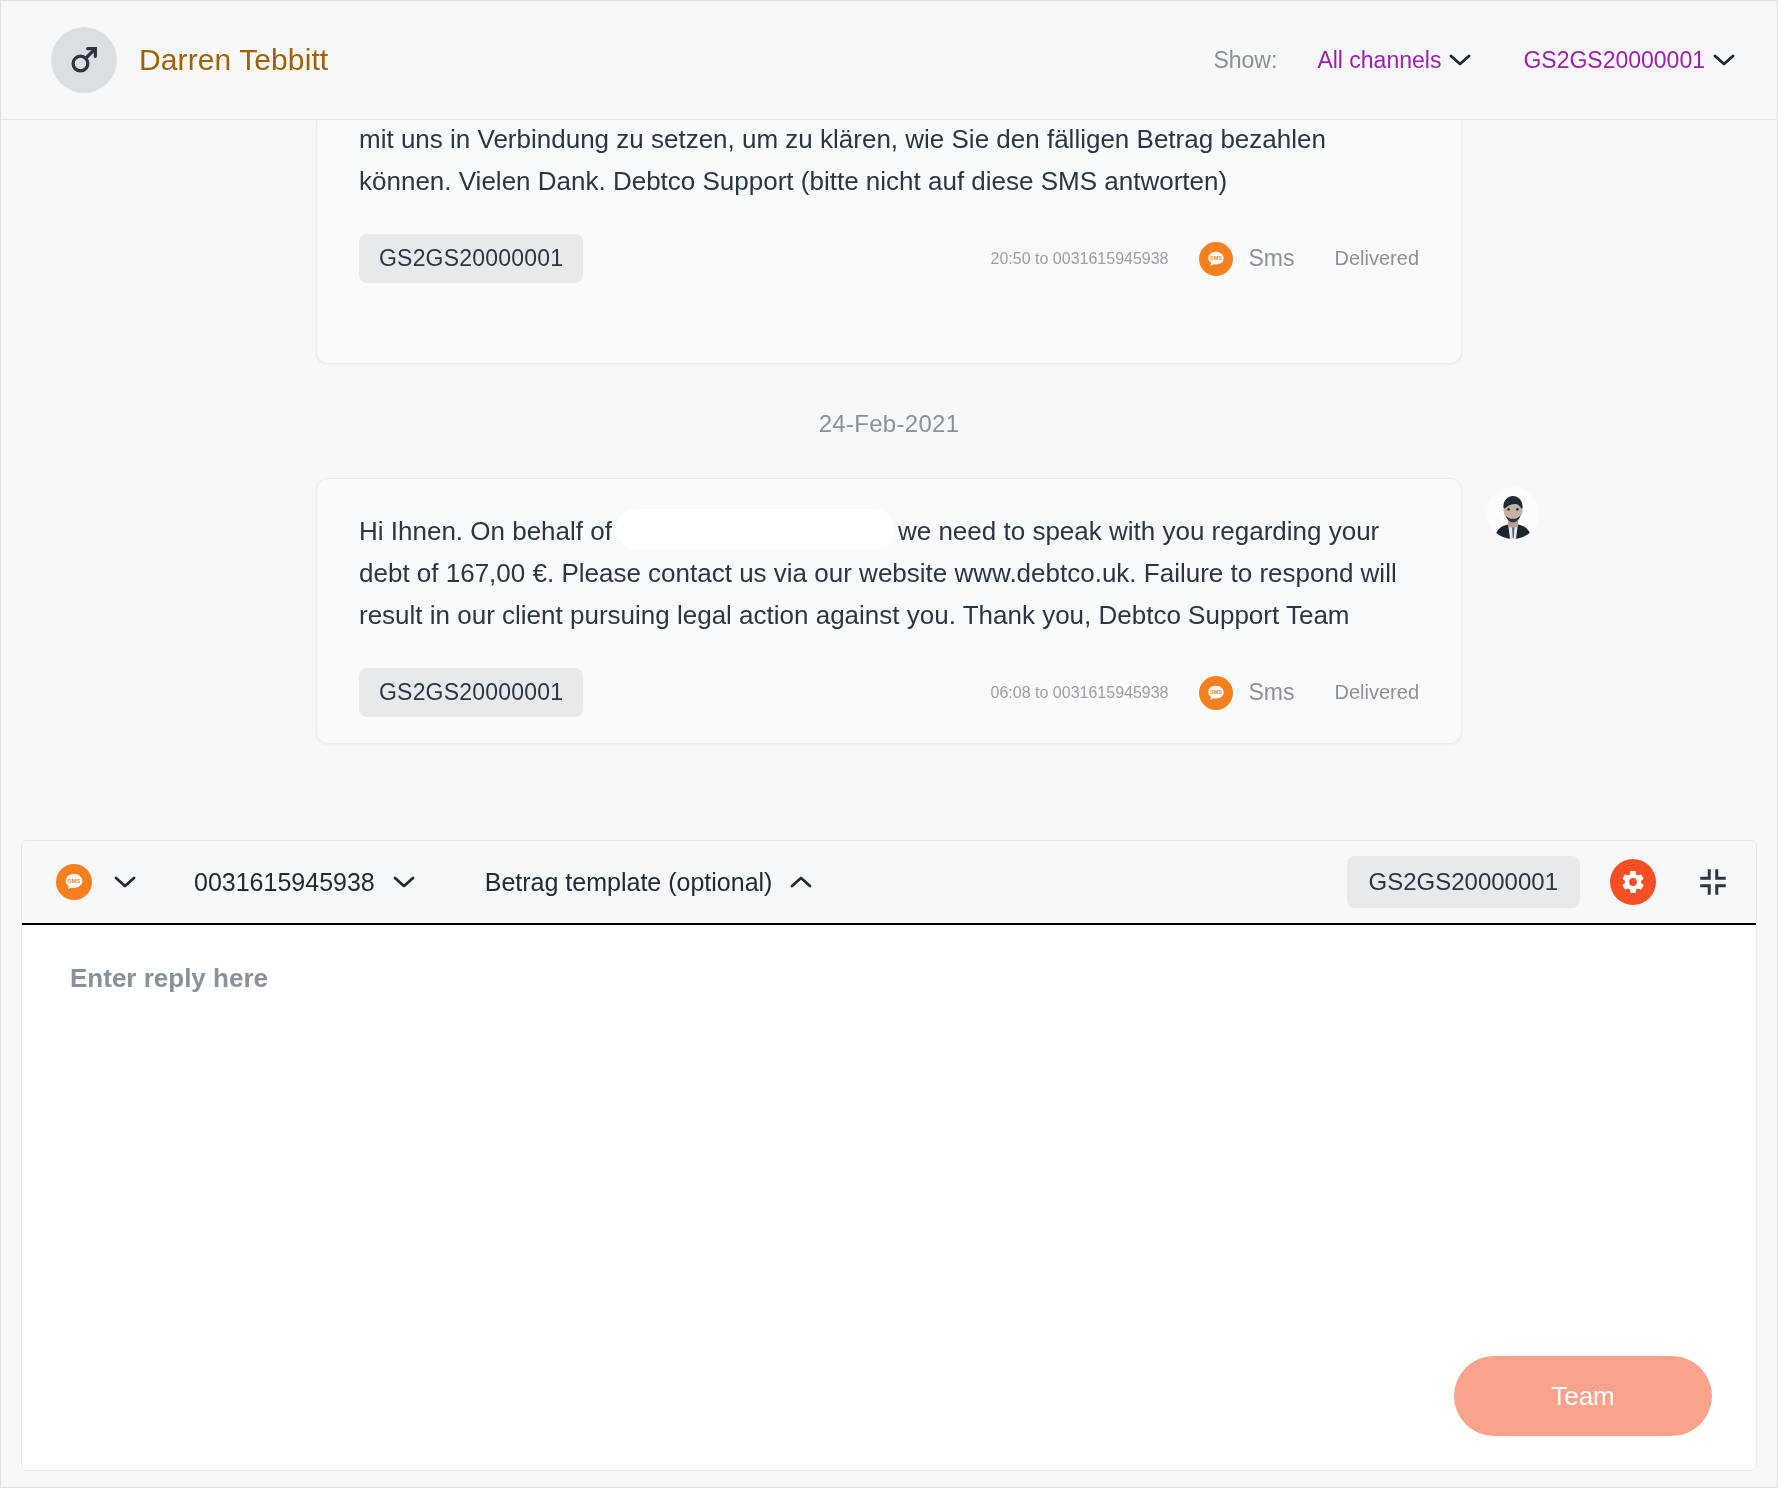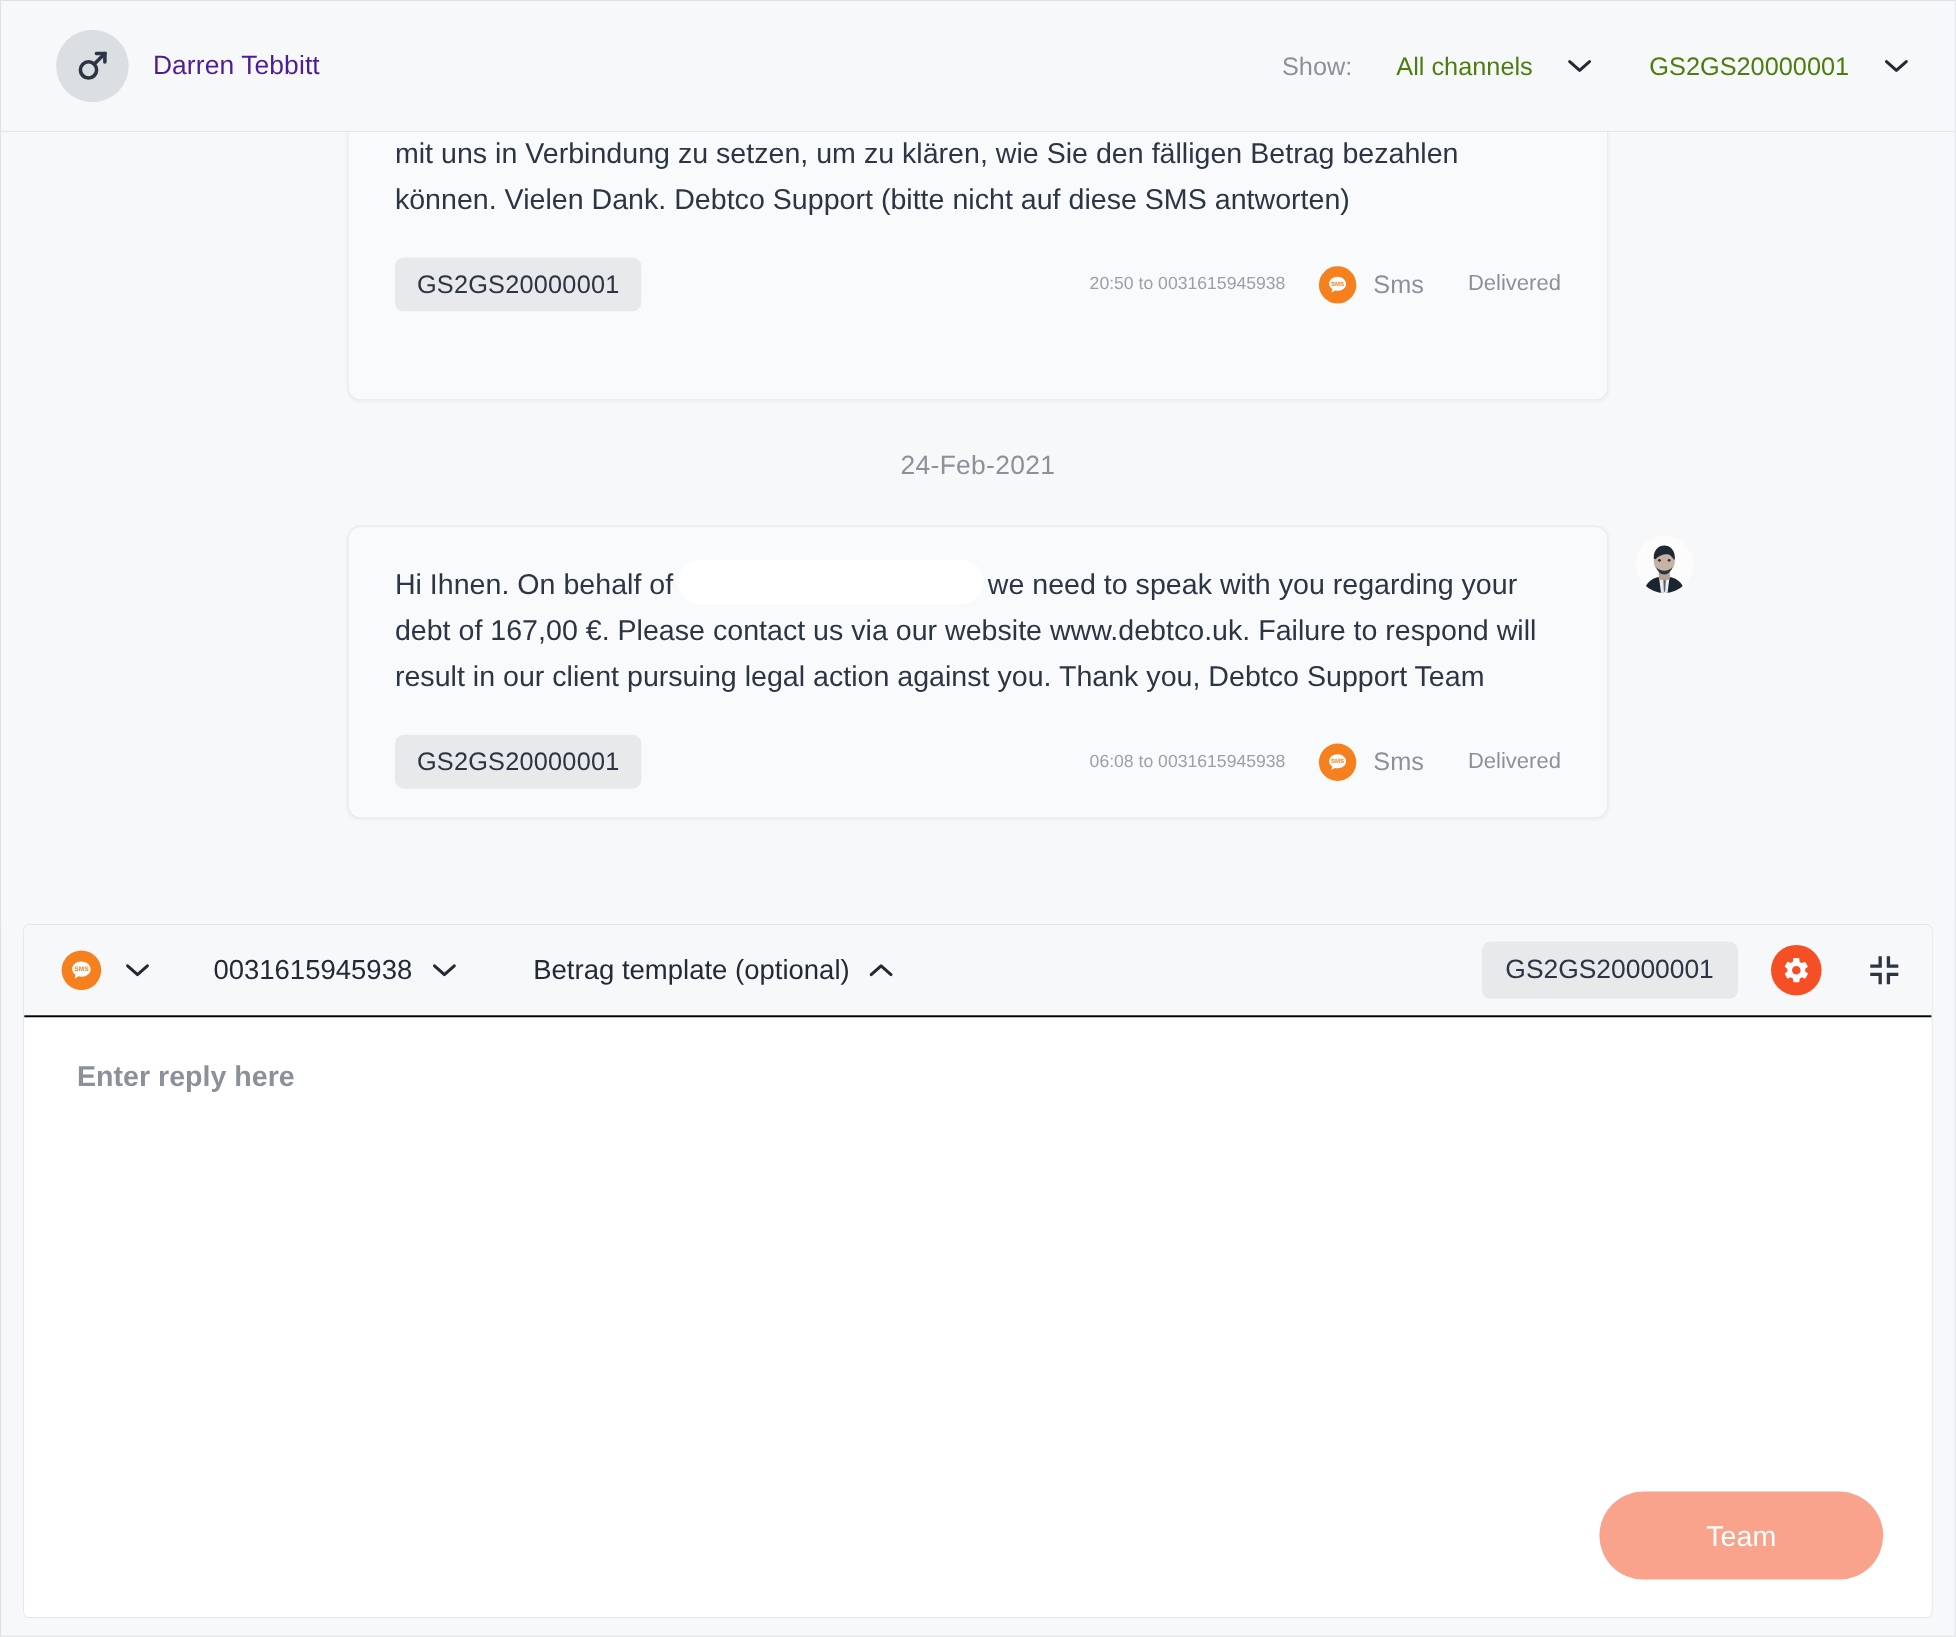--- a/index.html
+++ b/index.html
@@ -34,41 +34,41 @@
   .header-left { display: flex; align-items: center; gap: 22px; }
   .avatar-circle {
     width: 66px; height: 66px;
     border-radius: 50%;
     background: #dcdfe1;
     display: flex; align-items: center; justify-content: center;
     flex: 0 0 auto;
   }
   .avatar-circle svg { display: block; }
   .contact-name {
-    font-size: 24px;
-    color: #4c1d95;
+    font-size: 30px;
+    color: #a16207;
     letter-spacing: .1px;
   }
   .header-right {
     margin-left: auto;
     display: flex;
     align-items: center;
     gap: 0;
   }
   .show-label {
     font-size: 23px;
     color: #8b9199;
     margin-right: 38px;
   }
   .hdr-select {
     display: flex;
     align-items: center;
-    gap: 32px;
+    gap: 8px;
     font-size: 23px;
-    color: #4d7c0f;
+    color: #a21caf;
     cursor: pointer;
     padding: 6px 2px;
   }
   .hdr-select + .hdr-select { margin-left: 48px; }
   .chev { display: inline-block; line-height: 0; }
 
   
   .conversation {
     position: relative;
     height: 718px;

